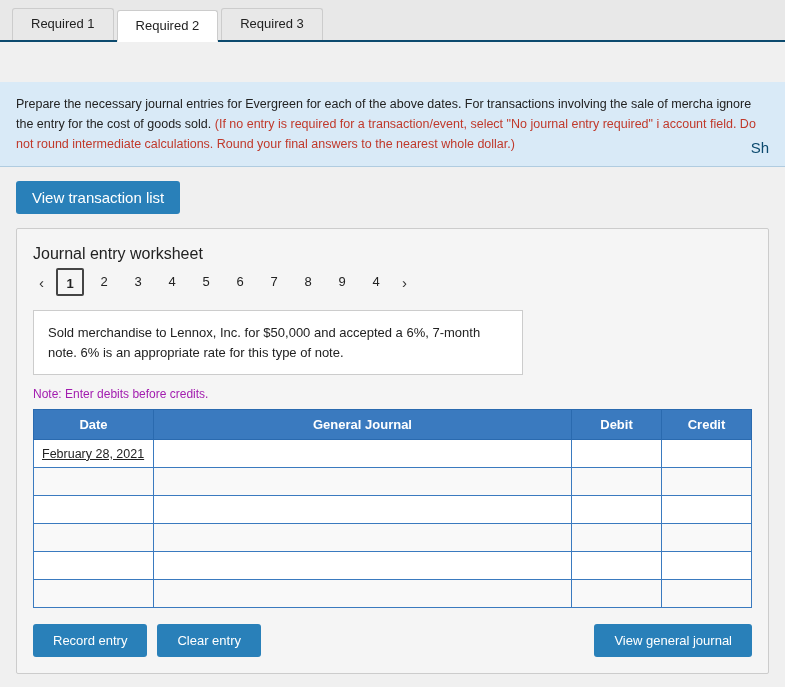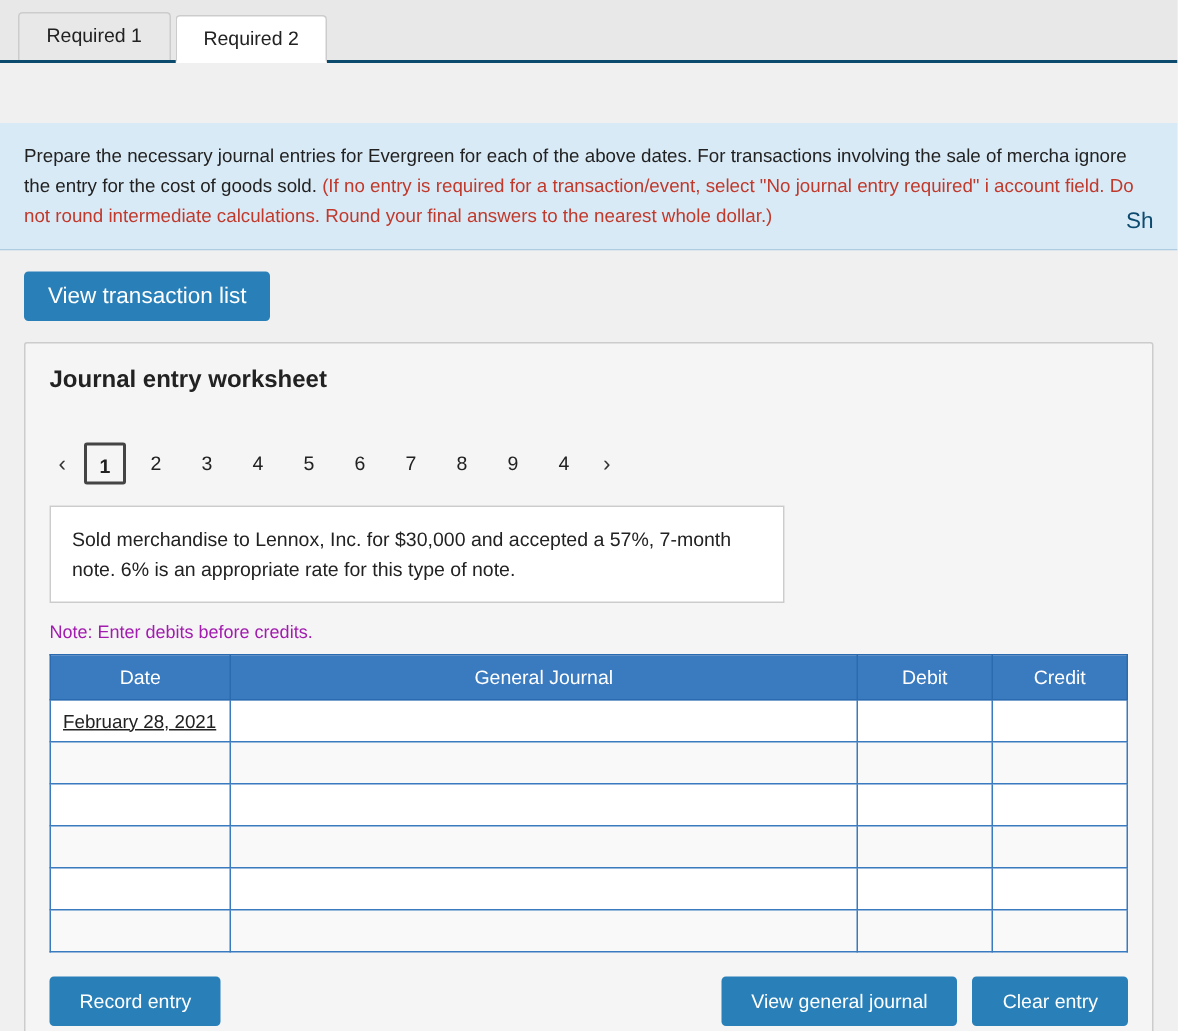--- a/index.html
+++ b/index.html
@@ -66,22 +66,22 @@
     }
 
     .worksheet-box {
       background: #f5f5f5;
       border: 1px solid #ccc;
       padding: 16px;
       border-radius: 2px;
     }
     .worksheet-title {
       font-size: 16px;
-      font-weight: bold;
-      margin-bottom: 32px;
+      font-weight: normal;
+      margin-bottom: 5px;
     }
 
     .pagination {
       display: flex;
       align-items: center;
       gap: 6px;
       margin-bottom: 14px;
     }
     .page-btn {
       background: none;
@@ -134,21 +134,21 @@
       margin-bottom: 16px;
     }
     .journal-table thead tr {
       background: #3a7abf;
       color: #fff;
     }
     .journal-table thead th {
       padding: 7px 10px;
       text-align: center;
       border: 1px solid #2a6aaf;
-      font-weight: normal;
+      font-weight: bold;
     }
     .journal-table tbody tr {
       background: #fff;
     }
     .journal-table tbody tr:nth-child(even) {
       background: #f9f9f9;
     }
     .journal-table tbody td {
       border: 1px solid #3a7abf;
       padding: 0;
@@ -215,20 +215,21 @@
       background: #2980b9;
       color: #fff;
     }
   </style>
 </head>
 <body>
 
 <div class="tab-bar">
   <div class="tab">Required 1</div>
   <div class="tab active">Required 2</div>
+  <div class="tab">Required 3</div>
 </div>
 
 <div class="instructions">
   <span>Prepare the necessary journal entries for Evergreen for each of the above dates. For transactions involving the sale of mercha ignore the entry for the cost of goods sold.</span>
   <span class="orange-text">(If no entry is required for a transaction/event, select "No journal entry required" i account field. Do not round intermediate calculations. Round your final answers to the nearest whole dollar.)</span>
   <span class="show-link">Sh</span>
 </div>
 
 <div class="main-content">
 
@@ -246,21 +247,21 @@
       <span class="page-num plain">5</span>
       <span class="page-num plain">6</span>
       <span class="page-num plain">7</span>
       <span class="page-num plain">8</span>
       <span class="page-num plain">9</span>
       <span class="page-num plain">4</span>
       <button class="page-btn">›</button>
     </div>
 
     <div class="note-box">
-      <span>Sold merchandise to Lennox, Inc. for $30,000 and accepted a 57%, 7-month note. 6% is an appropriate rate for this type of note.</span>
+      <span>Sold merchandise to Lennox, Inc. for $50,000 and accepted a 6%, 7-month note. 6% is an appropriate rate for this type of note.</span>
     </div>
 
     <div class="note-instruction">Note: Enter debits before credits.</div>
 
     <table class="journal-table">
       <thead>
         <tr>
           <th class="col-date">Date</th>
           <th class="col-journal">General Journal</th>
           <th class="col-debit">Debit</th>
@@ -302,22 +303,22 @@
           <td class="date-cell col-date"></td>
           <td class="col-journal"><input type="text" style=""></td>
           <td class="col-debit"><input type="text" style=""></td>
           <td class="col-credit"><input type="text" style=""></td>
         </tr>
       </tbody>
     </table>
 
     <div class="action-buttons">
       <button class="action-btn">Record entry</button>
+      <button class="action-btn">Clear entry</button>
       <button class="action-btn right">View general journal</button>
-      <button class="action-btn">Clear entry</button>
     </div>
   </div>
 
   
   <div class="bottom-nav">
     <button class="nav-btn prev">&lt; Required 1</button>
     <button class="nav-btn next">Required 2 &gt;</button>
   </div>
 
 </div>

